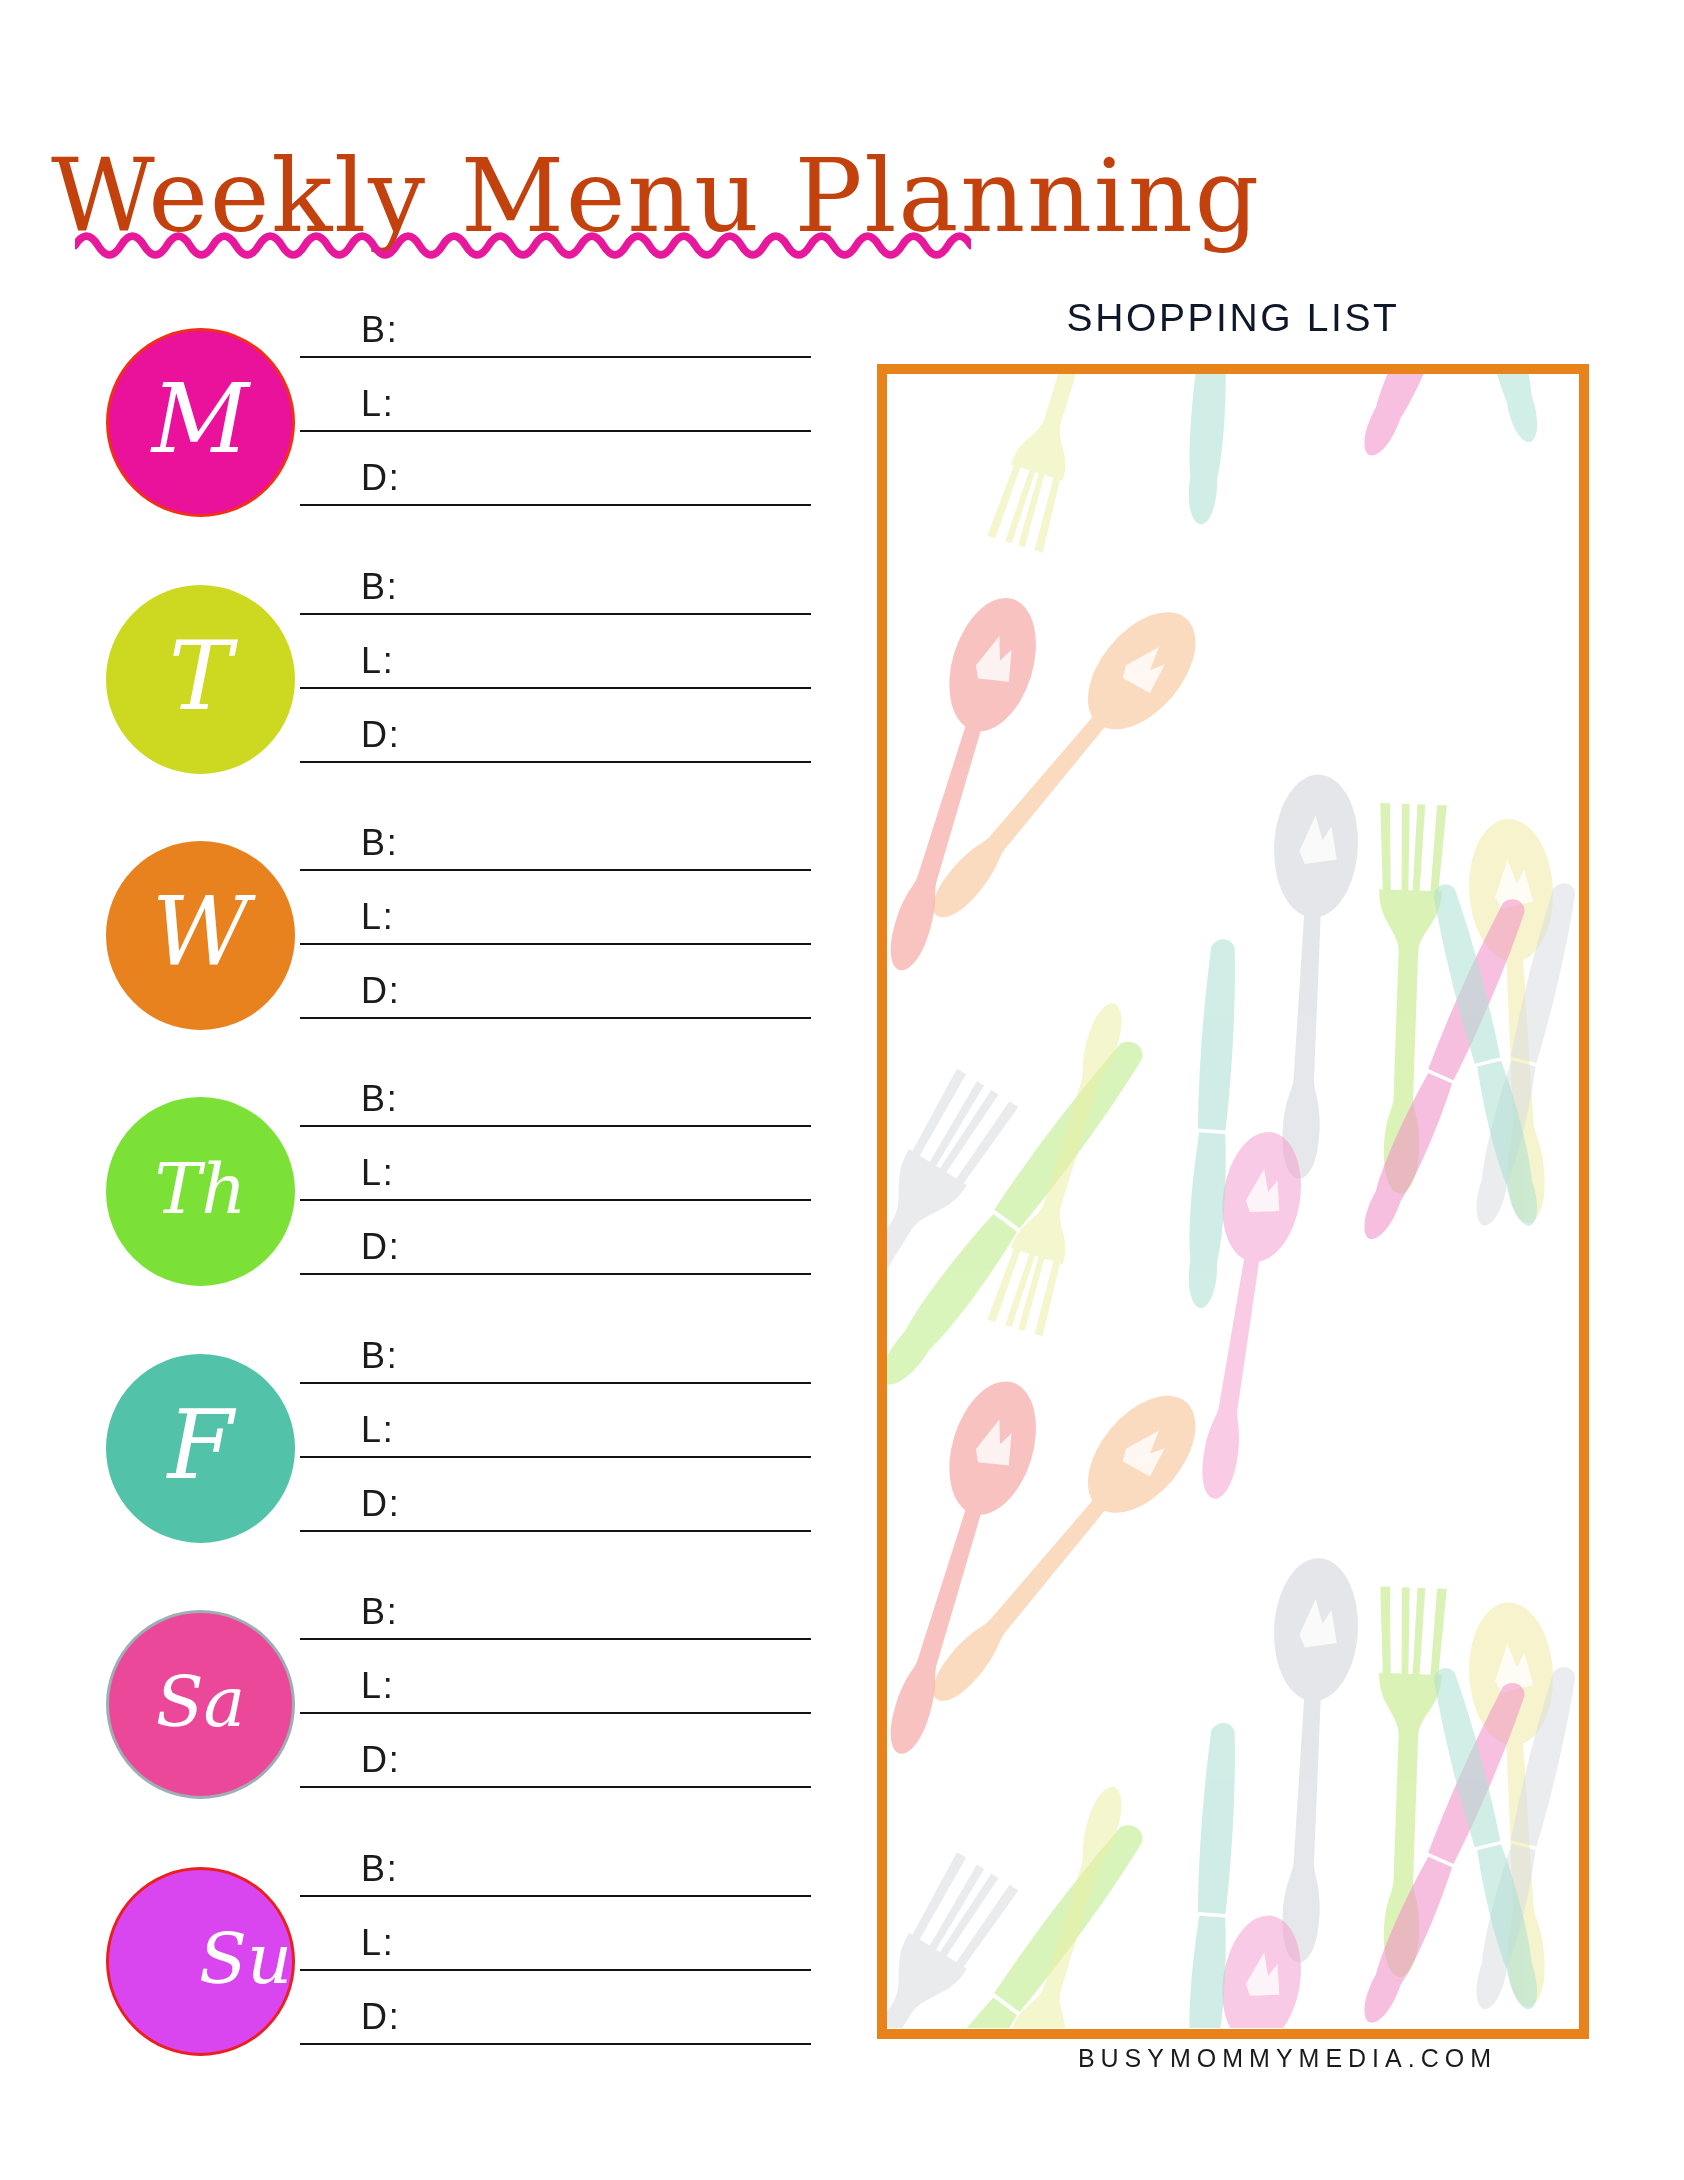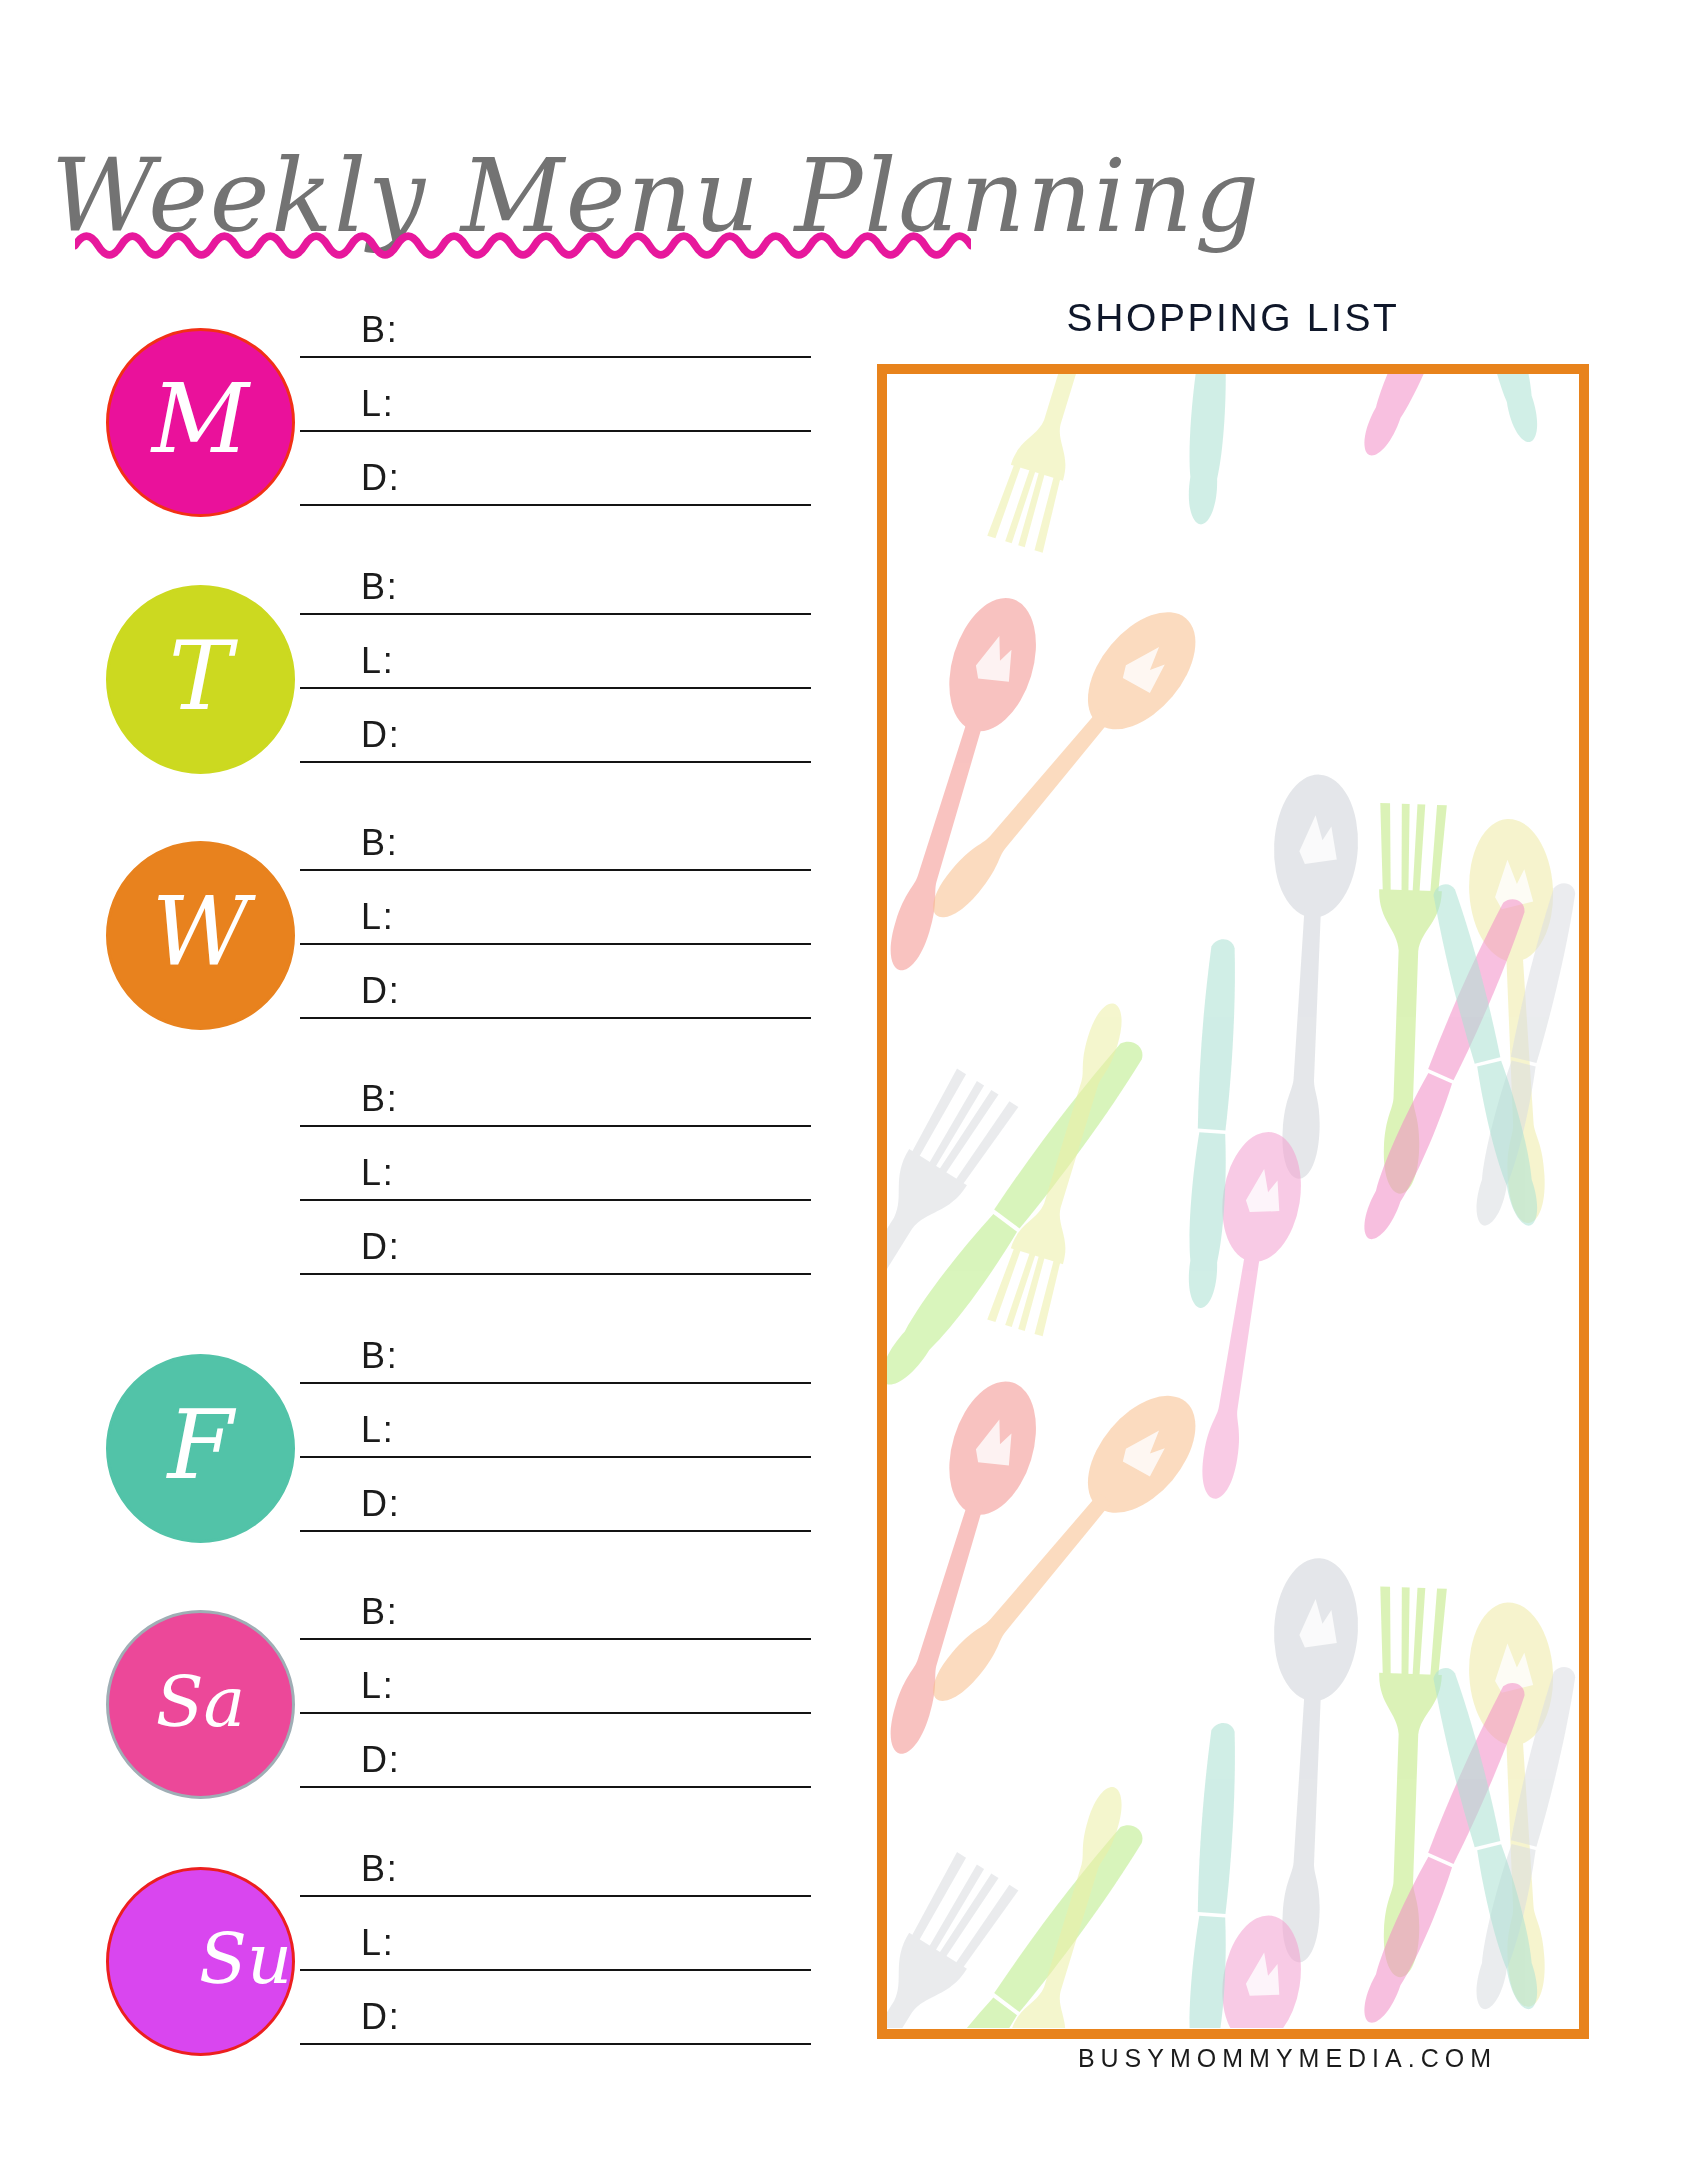--- a/index.html
+++ b/index.html
@@ -2,21 +2,21 @@
 <html style="font-size:13.6px"><head>
 <meta charset="utf-8">
 <style>
   html,body{margin:0;padding:0;background:#ffffff;}
   .page{position:relative;width:1685px;height:2181px;background:#ffffff;overflow:hidden;
         font-family:"Liberation Sans",sans-serif;color:#141414;}
 
   
   .title{position:absolute;left:51px;top:32px;width:946px;height:196px;
          text-align:left;line-height:192px;font-family:"DejaVu Serif",serif;
-         font-style:italic;font-weight:400;font-size:101px;letter-spacing:1.7px;color:#737373;
+         font-weight:400;font-size:101px;letter-spacing:1.7px;color:#c2410c;
          white-space:nowrap;}
   .squiggle{position:absolute;left:75px;top:230px;width:896px;height:31px;}
   .squiggle path{fill:none;stroke-width:9;stroke-linecap:round;}
 
   
   .day-row{position:absolute;left:77px;width:750px;height:215px;}
   .day-circle{position:absolute;left:29px;top:36px;width:189px;height:189px;border-radius:50%;
               box-sizing:border-box;border:3.4px solid transparent;display:flex;align-items:center;
               justify-content:center;}
   .day-letter{font-family:"DejaVu Serif",serif;font-style:italic;color:#ffffff;line-height:1;
@@ -99,20 +99,23 @@
     </div>
           <div class="meal-line ml1">
       <span class="meal-label">L:</span>
     </div>
           <div class="meal-line ml2">
       <span class="meal-label">D:</span>
     </div>
         </div>
     </div>
       <div class="day-row" style="top: 1061px;">
+      <div class="day-circle" style="background: rgb(124, 225, 55); border-color: rgb(124, 225, 55);">
+        <span class="day-letter two">Th</span>
+      </div>
       <div class="meal-lines">
           <div class="meal-line ml0">
       <span class="meal-label">B:</span>
     </div>
           <div class="meal-line ml1">
       <span class="meal-label">L:</span>
     </div>
           <div class="meal-line ml2">
       <span class="meal-label">D:</span>
     </div>

